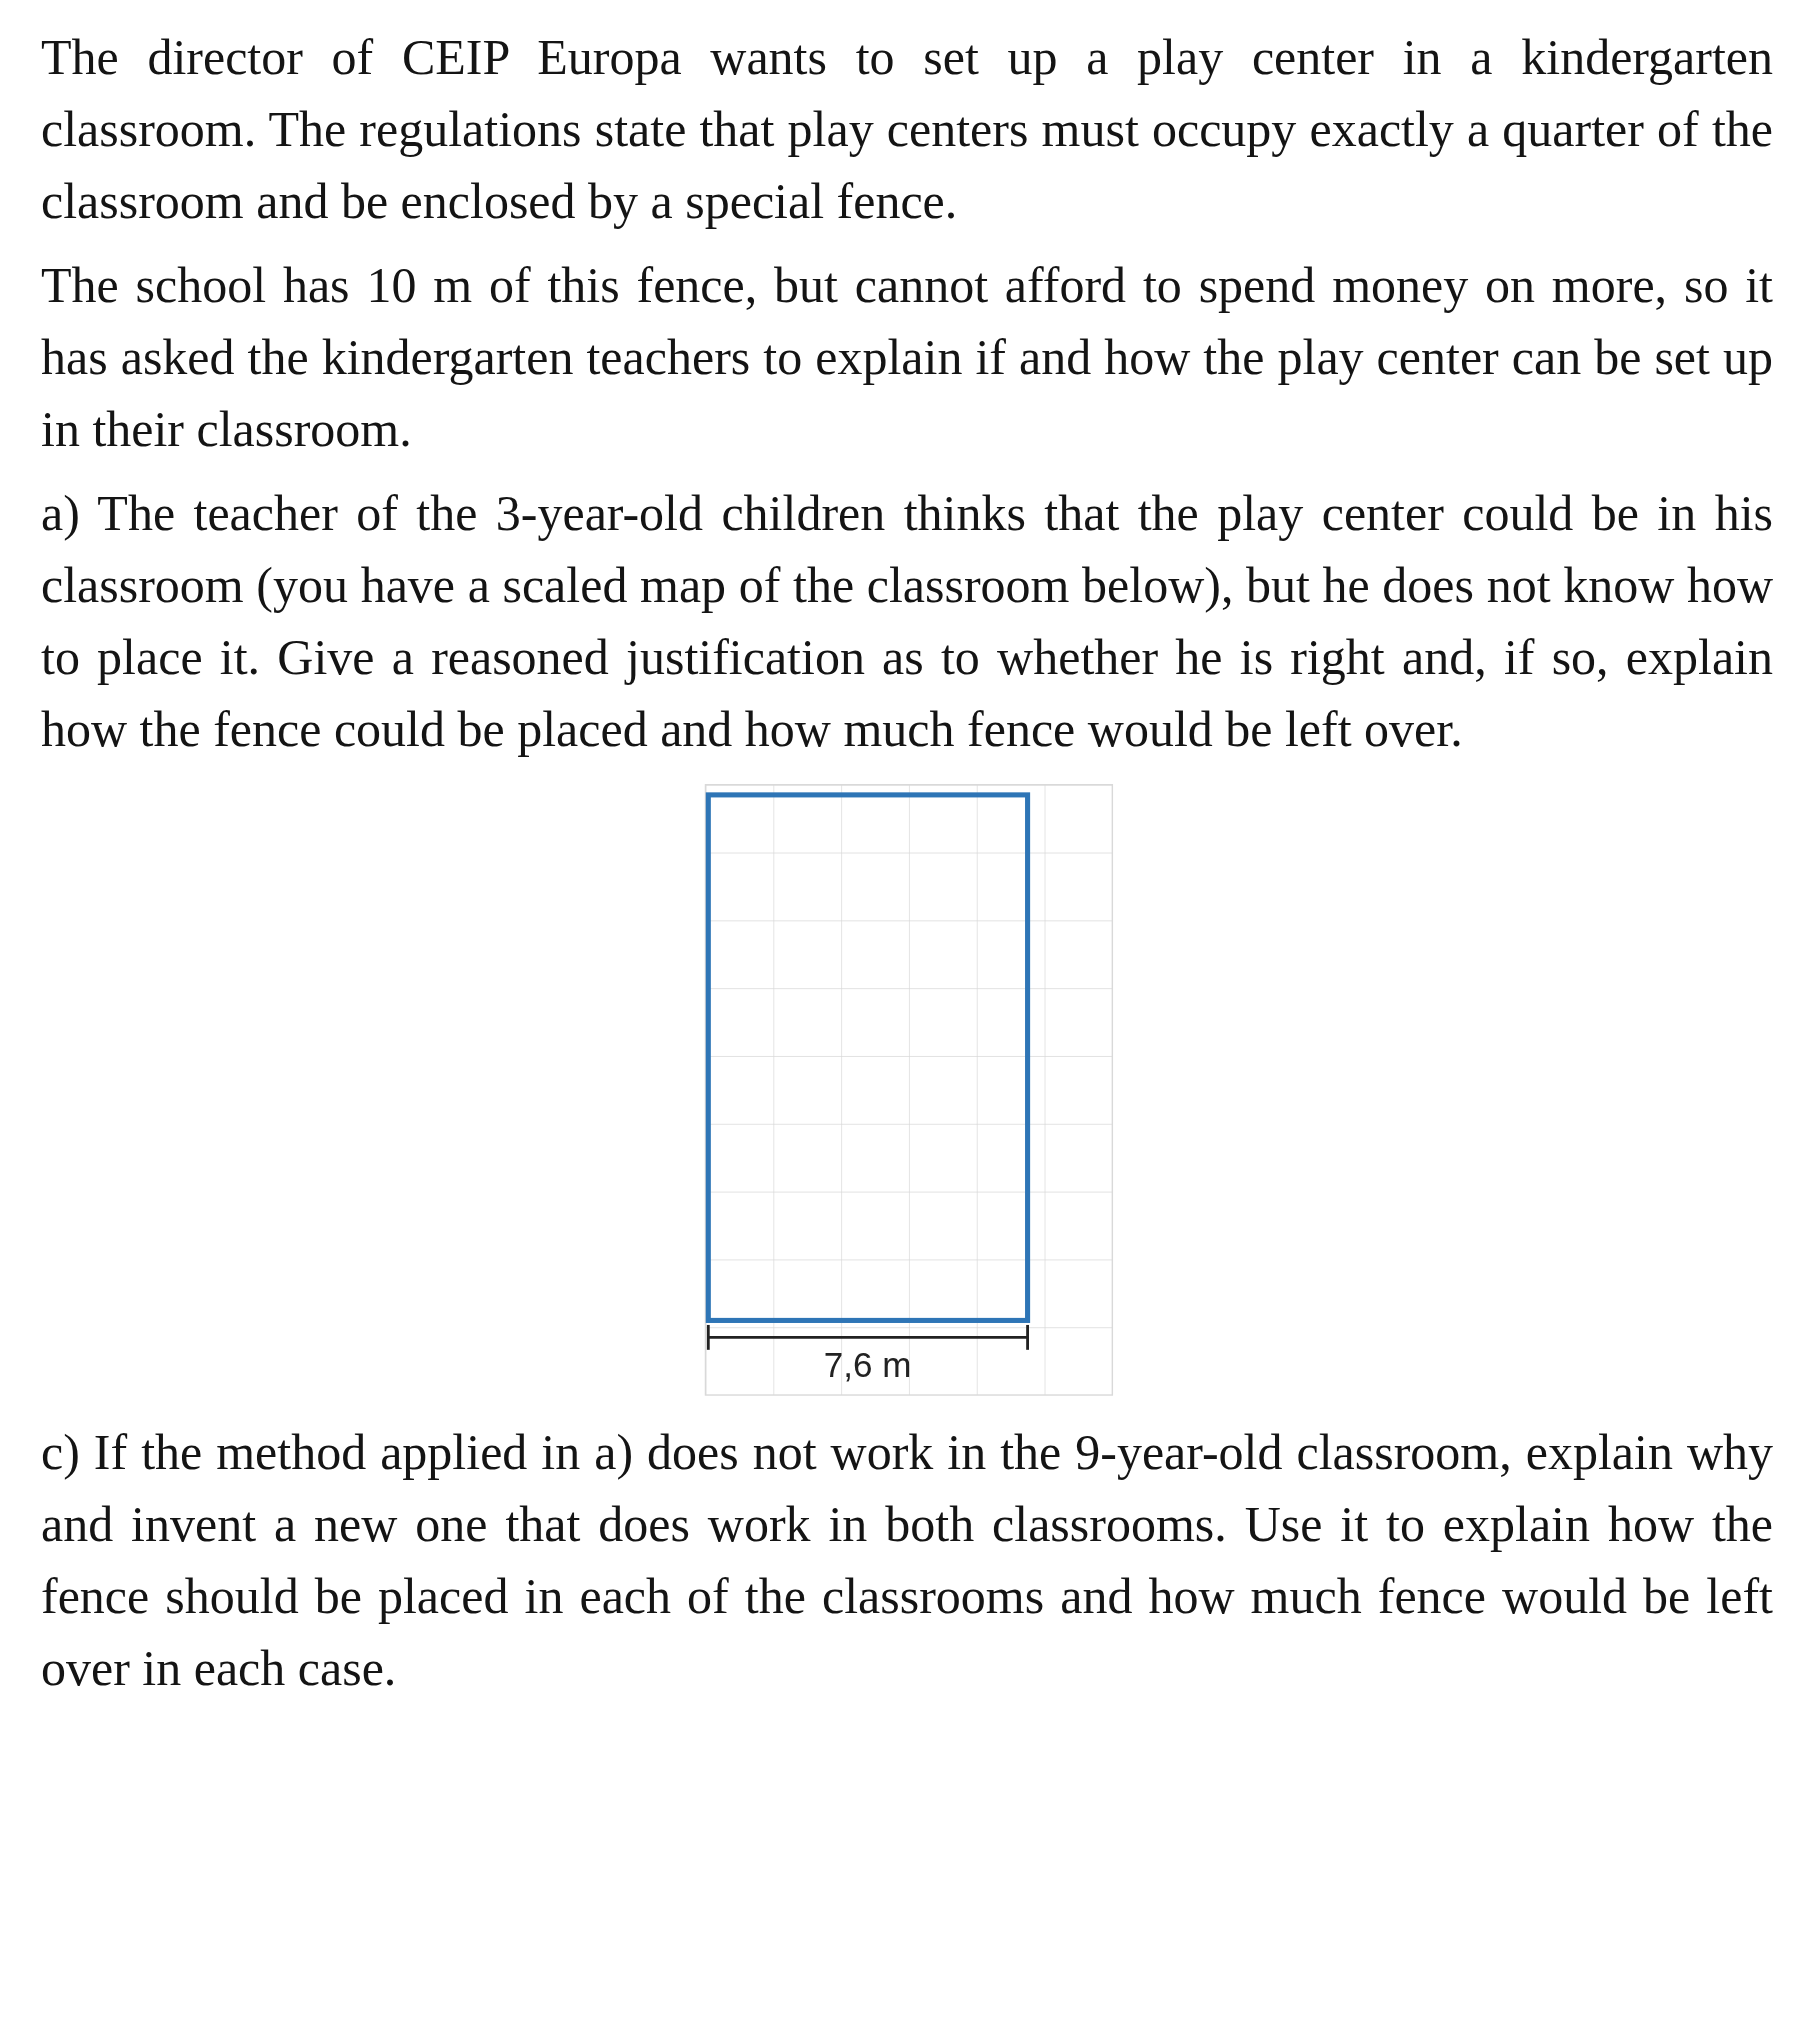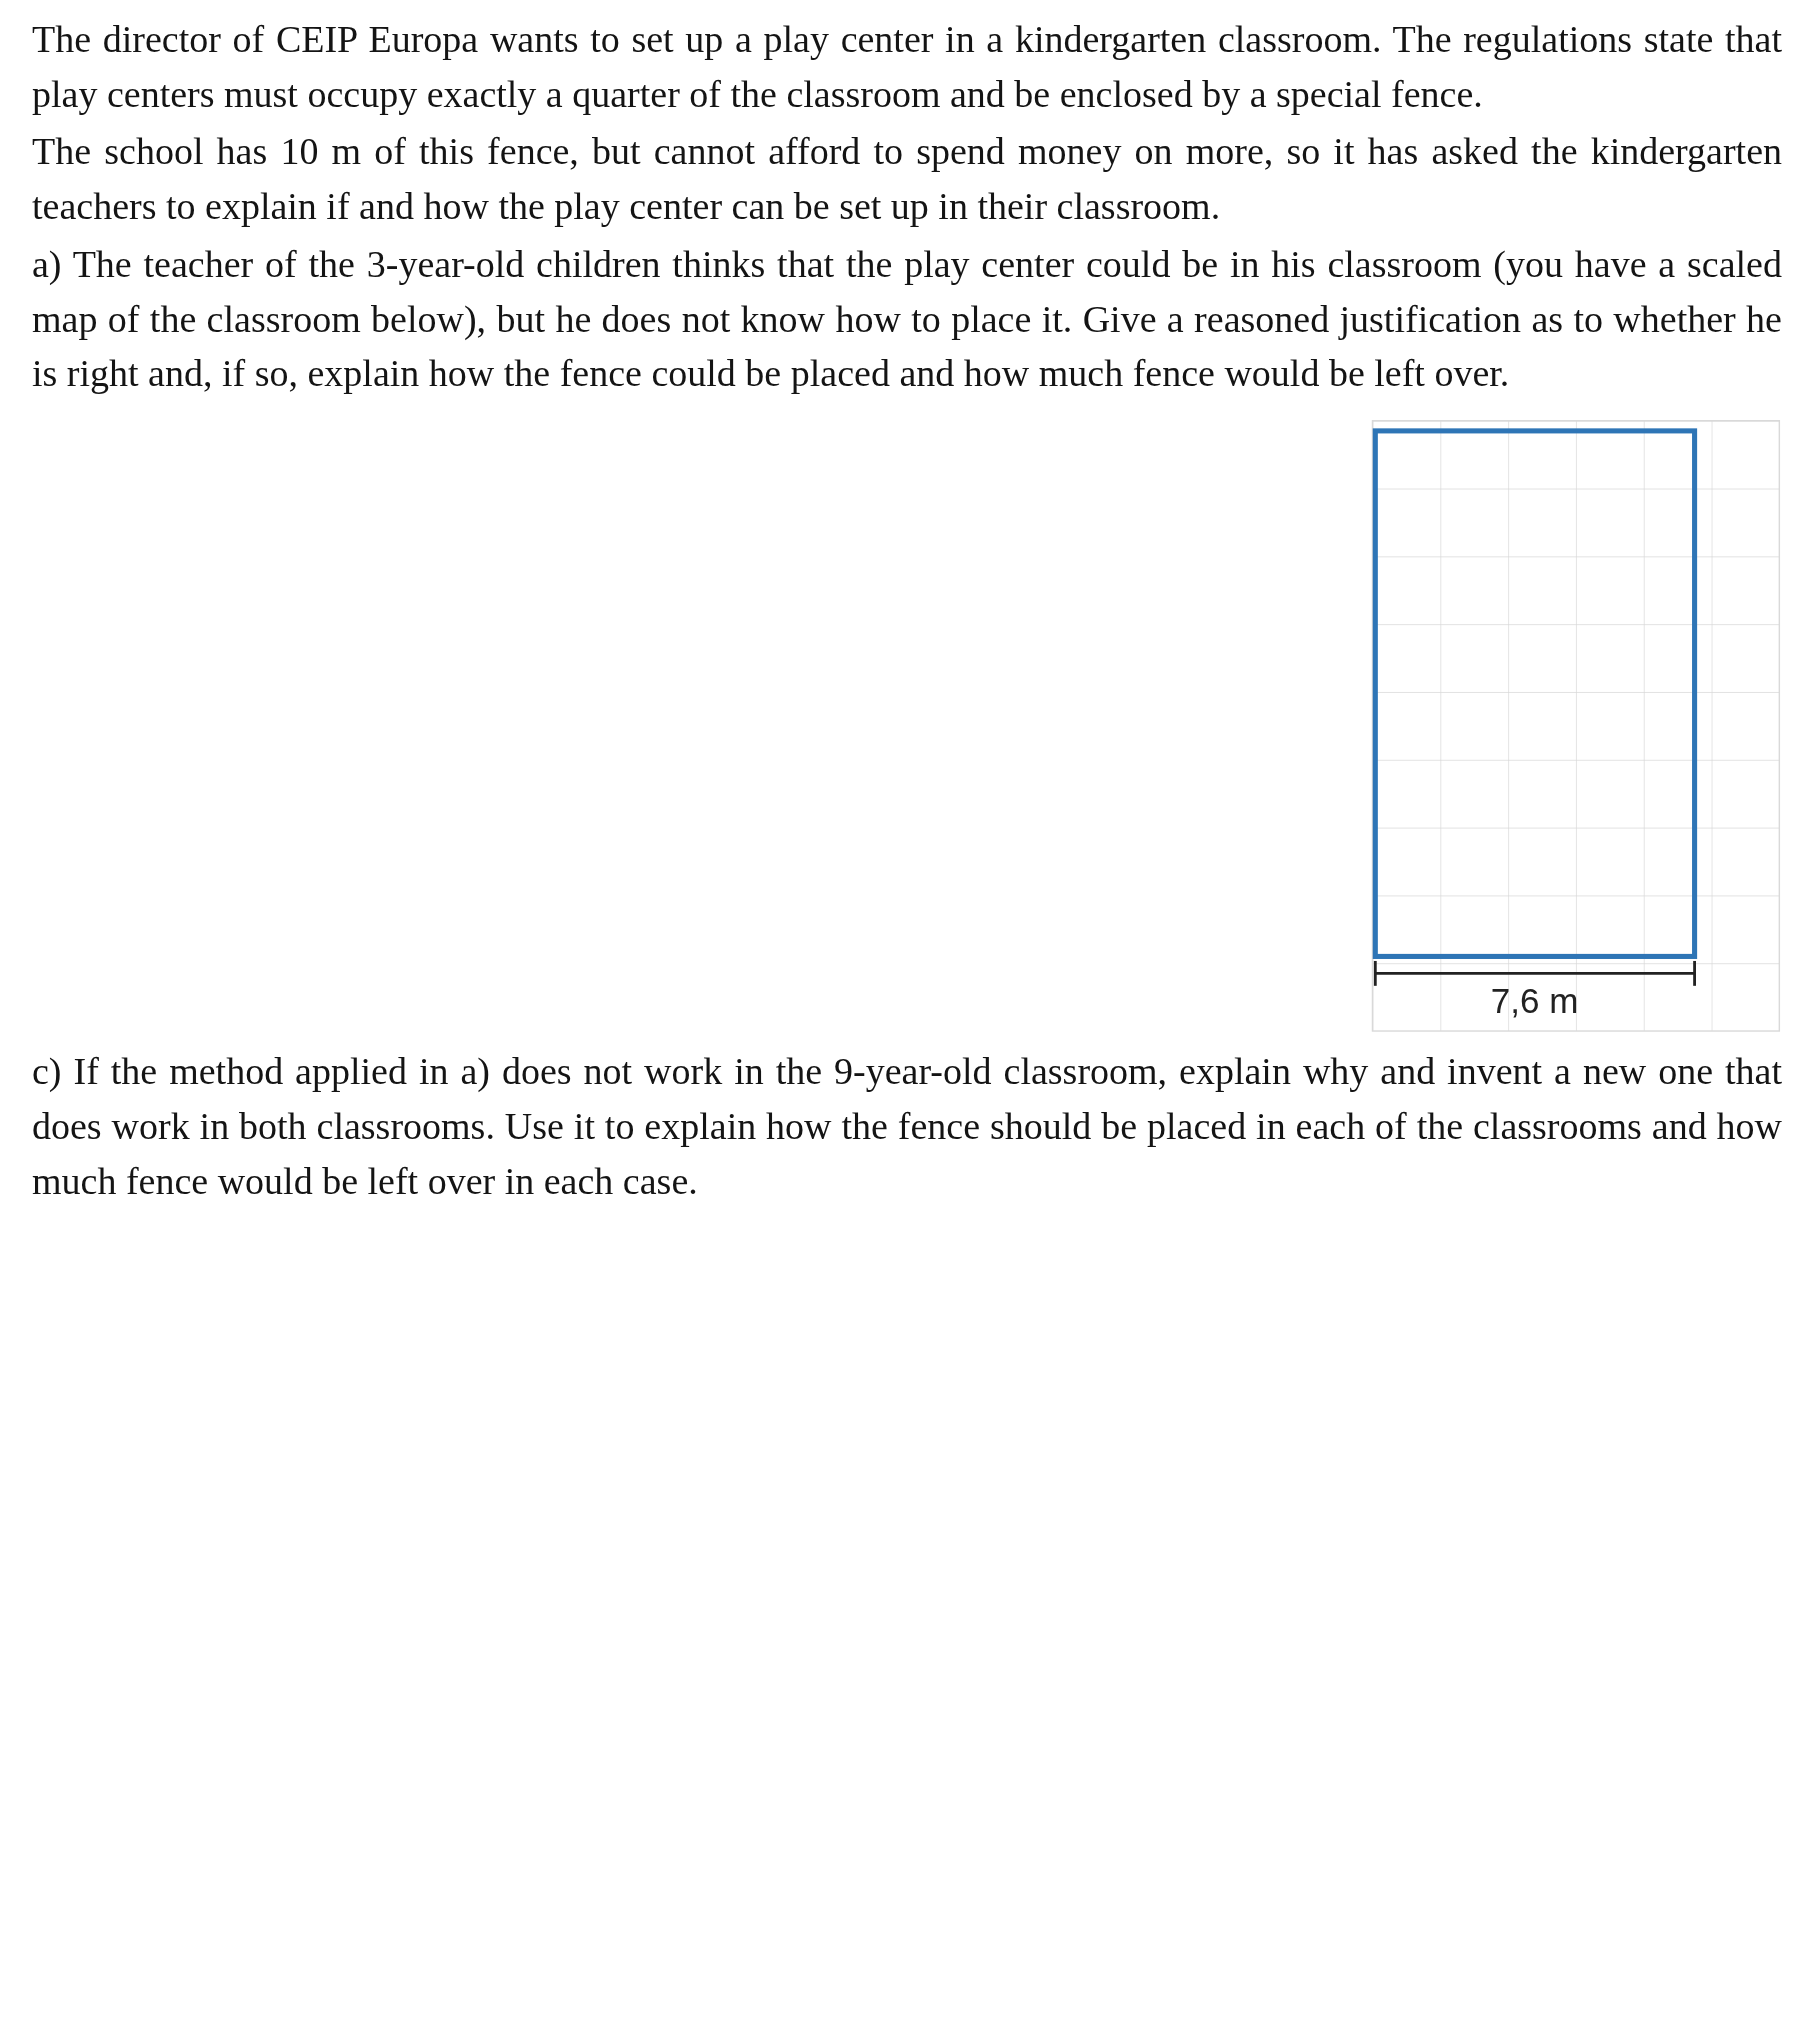--- a/index.html
+++ b/index.html
@@ -6,28 +6,28 @@
   body {
     width: 1814px;
     height: 2035px;
     background: #ffffff;
     box-sizing: border-box;
     padding: 9px 29px 0 29px;
     font-family: "Liberation Serif", serif;
     color: #141414;
   }
   .para {
-    margin: 3px;
-    font-size: 38px;
+    margin: 12px;
+    font-size: 50px;
     line-height: 1.44;
     text-align: justify;
   }
   .fig {
     margin: 14.7px 0 4.5px 0;
-    text-align: right;
+    text-align: center;
   }
   .fig svg { display: inline-block; }
   .dim-label {
     font-family: "Liberation Sans", sans-serif;
     font-size: 62px;
     fill: #222222;
   }
 </style>
 </head>
 <body>

